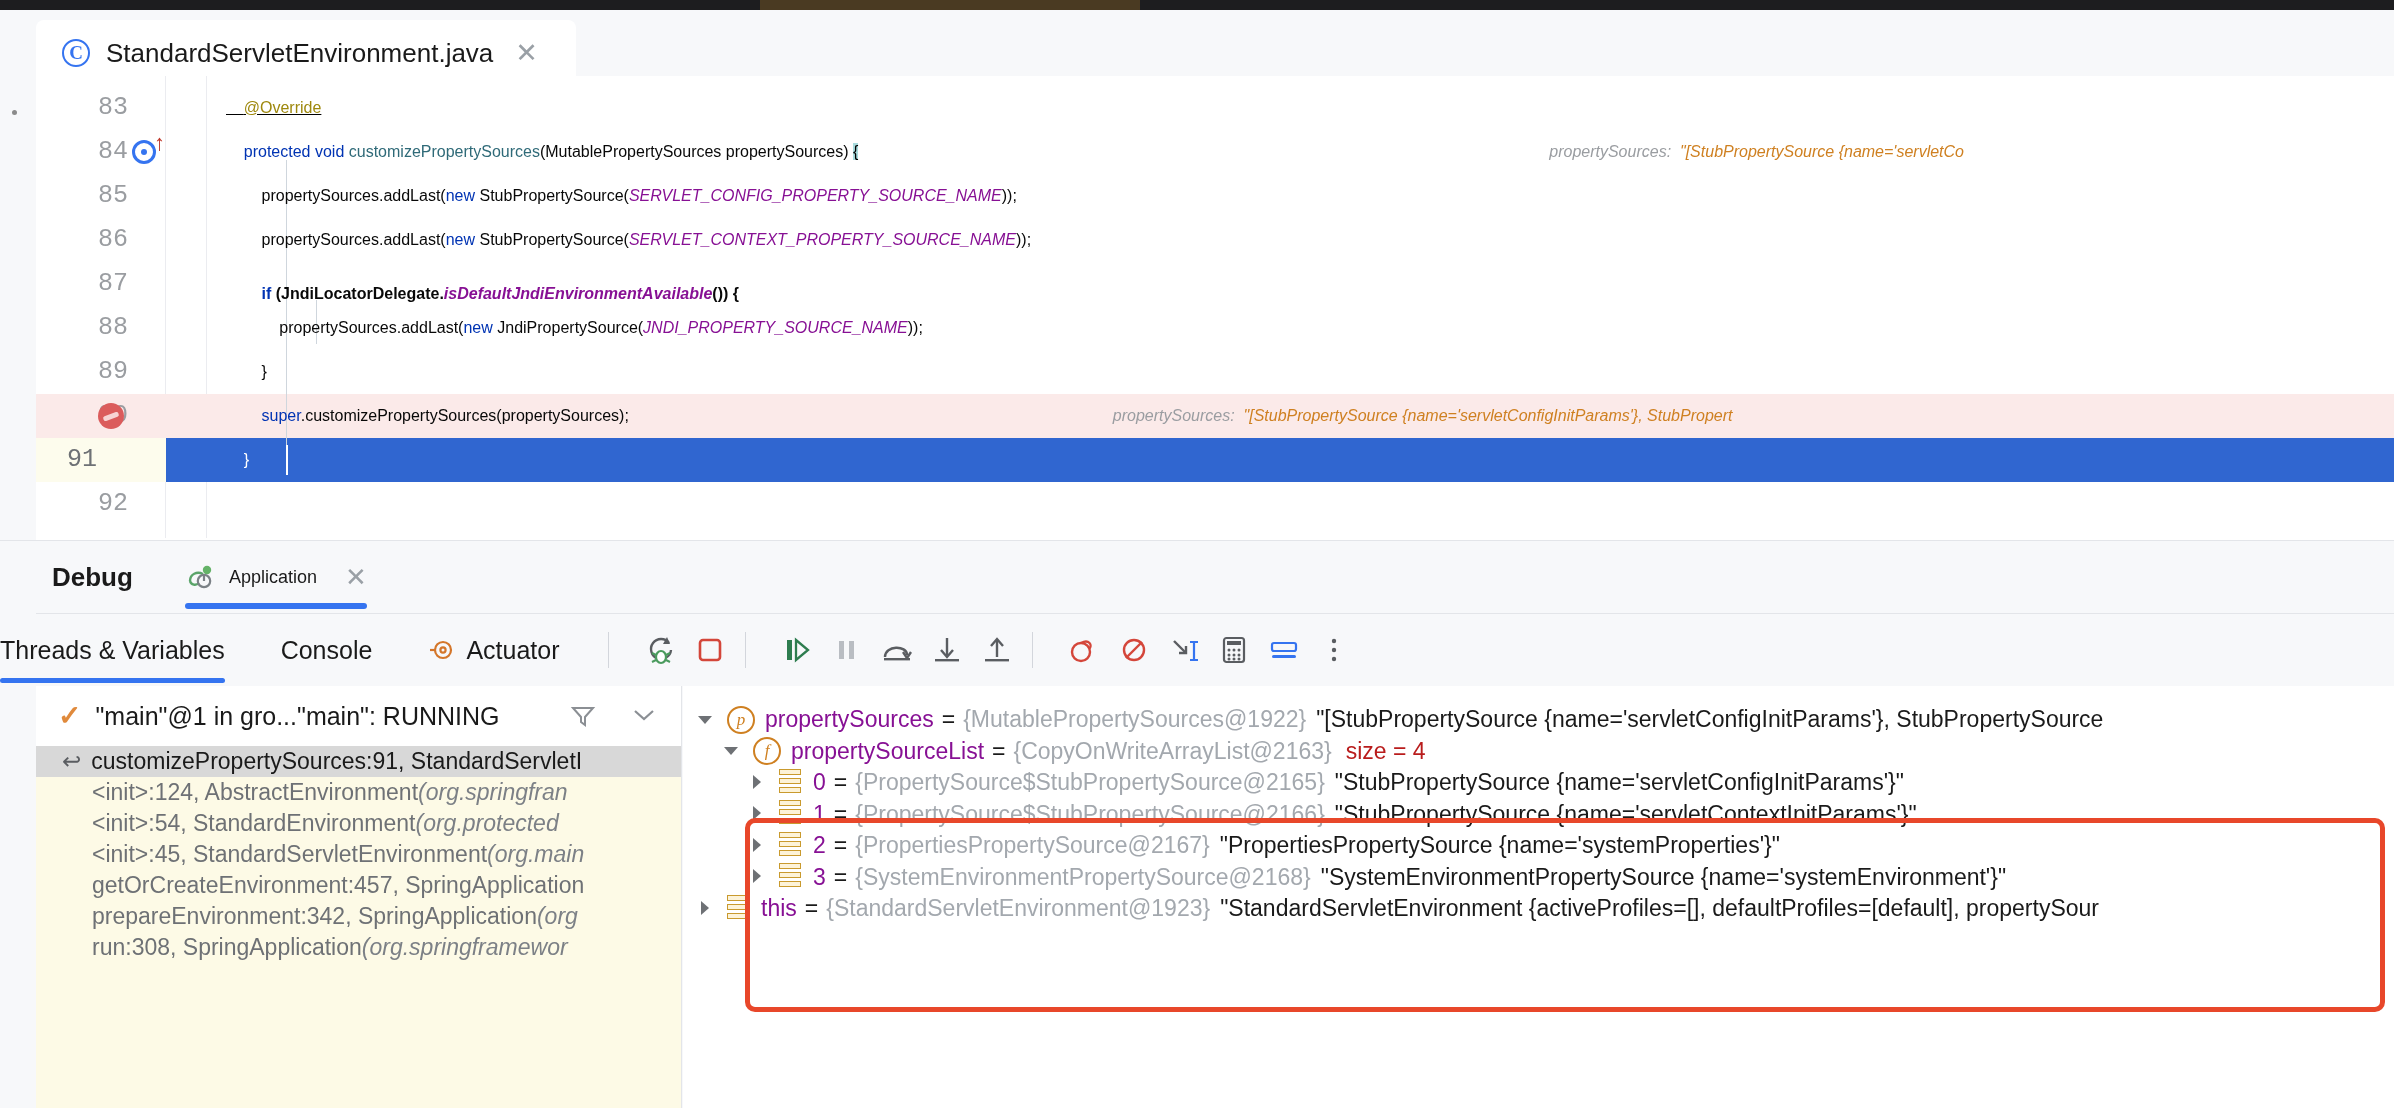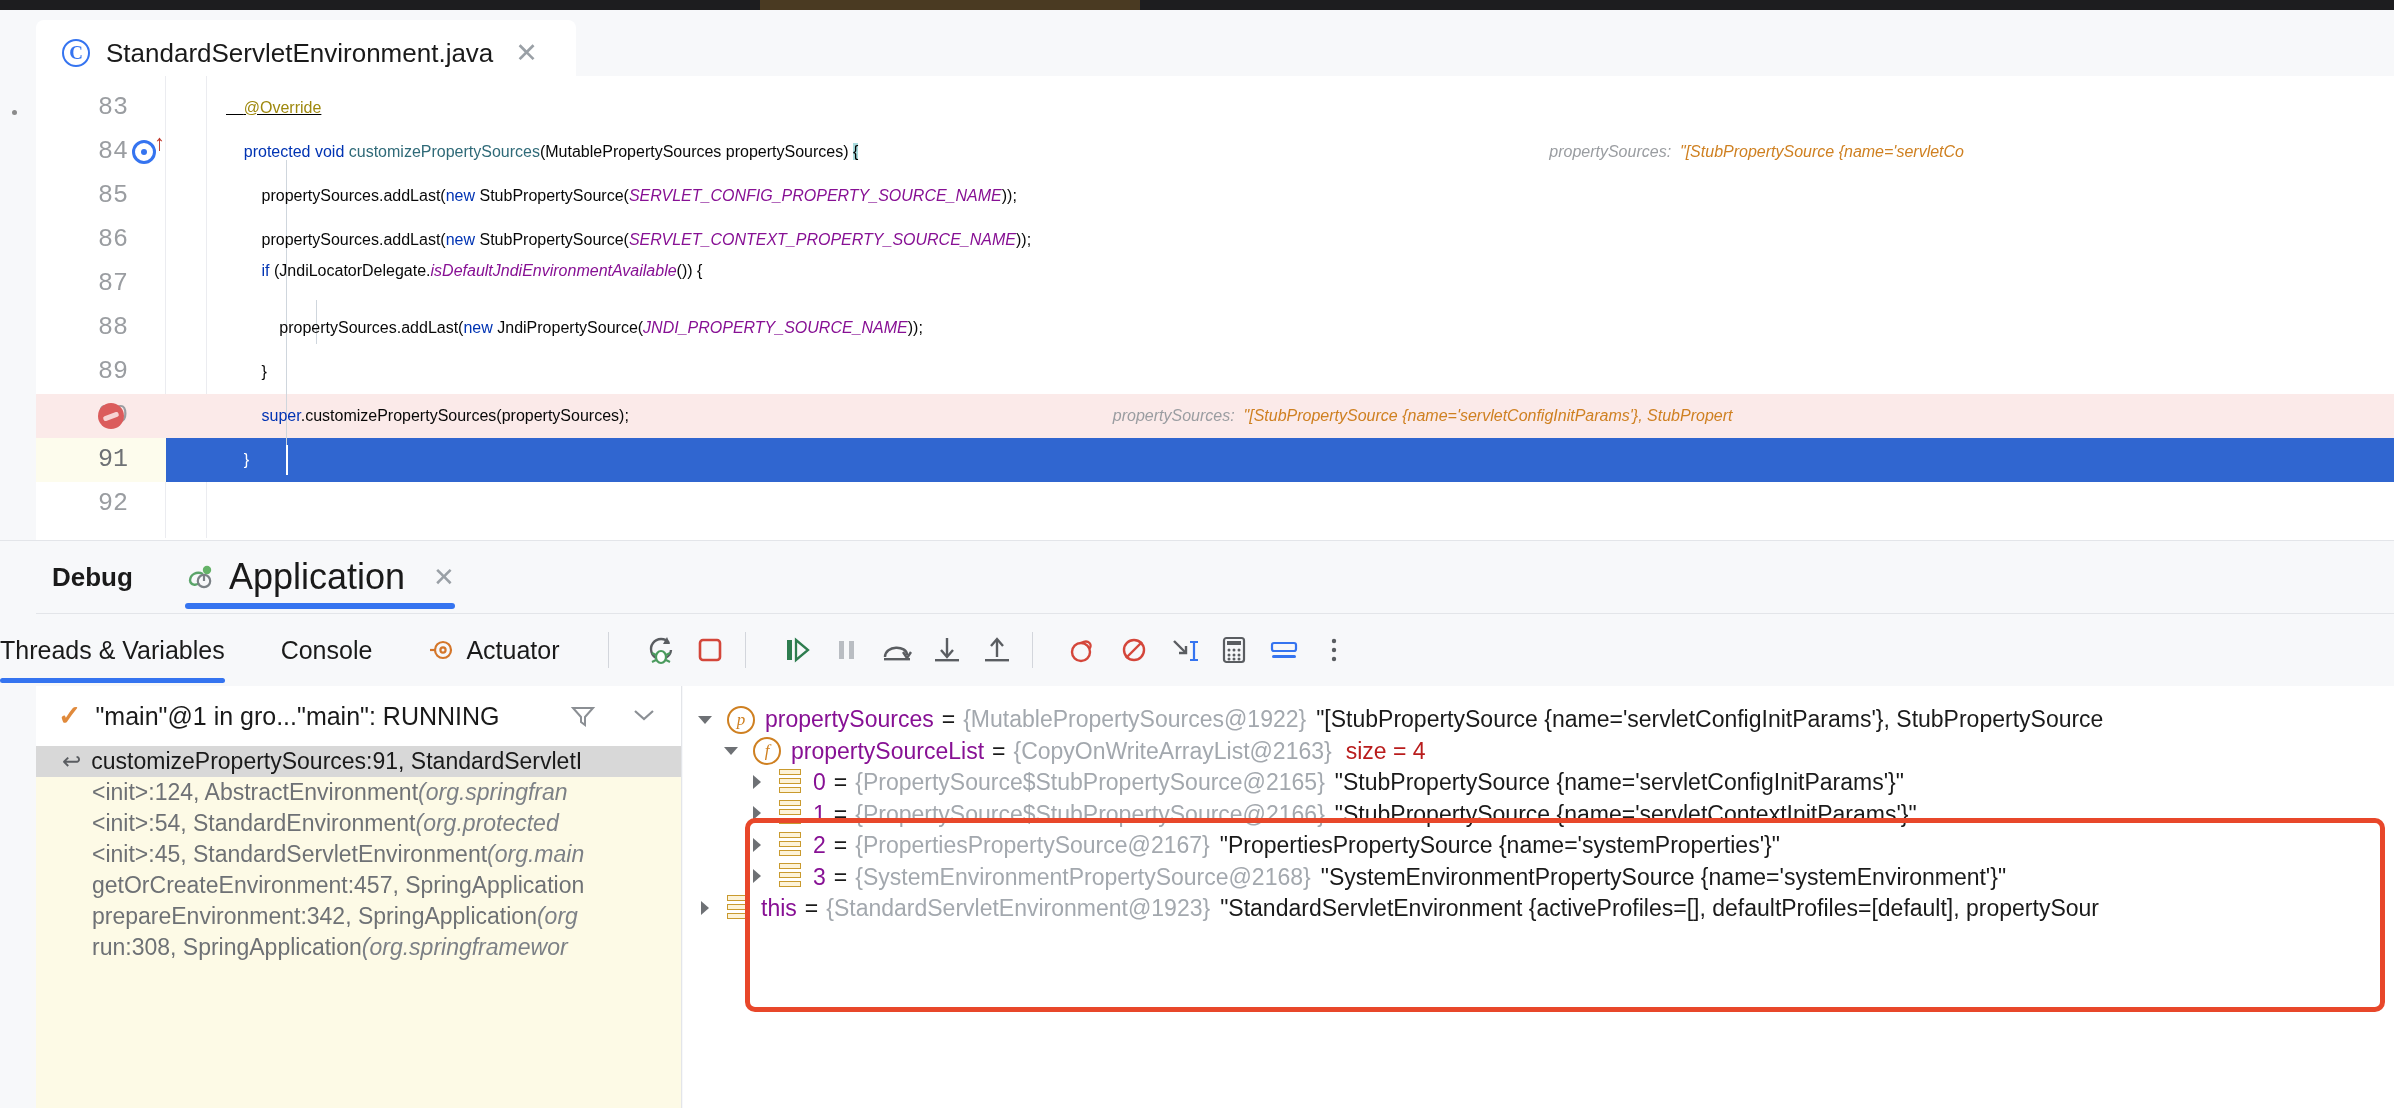--- a/index.html
+++ b/index.html
@@ -216,21 +216,21 @@
     position: relative;
     height: 72px;
   }
   .run-icon {
     position: relative;
     width: 30px; height: 30px;
     flex: none;
   }
   .dw-runlabel {
     margin-left: 14px;
-    font-size: 36px;
+    font-size: 18px;
     color: #1a1a1a;
   }
   .dw-runclose {
     margin-left: 28px;
     font-size: 26px;
     color: #9aa0a6;
   }
   .runtab-underline {
     position: absolute; left: 0; bottom: 4px;
     width: 100%; height: 6px;
@@ -441,30 +441,30 @@
       <div class="lnum" style="top: 54px; left: 0px;">84</div>
       <div class="ovr-icon" style="top: 64px;"></div>
       <div class="ovr-arrow" style="top: 56px;">↑</div>
       <div class="ctext" style="top: 54px;"><span class="ident">    </span><span class="kw">protected</span><span class="ident"> </span><span class="kw">void</span><span class="ident"> </span><span class="method">customizePropertySources</span><span class="ident">(MutablePropertySources propertySources) </span><span class="brace-hl">{</span></div>
       <div class="ctext" style="top: 54px; left: 1513.25px;"><span class="hint">propertySources:  </span><span class="hintstr">"[StubPropertySource {name='servletCo</span></div>
       <div class="lnum" style="top: 98px; left: 0px;">85</div>
       <div class="ctext" style="top: 98px;"><span class="ident">        propertySources.addLast(</span><span class="kw">new</span><span class="ident"> StubPropertySource(</span><span class="const">SERVLET_CONFIG_PROPERTY_SOURCE_NAME</span><span class="ident">));</span></div>
       <div class="lnum" style="top: 142px; left: 0px;">86</div>
       <div class="ctext" style="top: 142px;"><span class="ident">        propertySources.addLast(</span><span class="kw">new</span><span class="ident"> StubPropertySource(</span><span class="const">SERVLET_CONTEXT_PROPERTY_SOURCE_NAME</span><span class="ident">));</span></div>
       <div class="lnum" style="top: 186px; left: 0px;">87</div>
-      <div class="ctext" style="top: 173px;"><span class="ident">        </span><span class="kw">if</span><span class="ident"> (JndiLocatorDelegate.</span><span class="const">isDefaultJndiEnvironmentAvailable</span><span class="ident">()) {</span></div>
+      <div class="ctext" style="top: 196px; font-weight: bold;"><span class="ident">        </span><span class="kw">if</span><span class="ident"> (JndiLocatorDelegate.</span><span class="const">isDefaultJndiEnvironmentAvailable</span><span class="ident">()) {</span></div>
       <div class="lnum" style="top: 230px; left: 0px;">88</div>
       <div class="ctext" style="top: 230px;"><span class="ident">            propertySources.addLast(</span><span class="kw">new</span><span class="ident"> JndiPropertySource(</span><span class="const">JNDI_PROPERTY_SOURCE_NAME</span><span class="ident">));</span></div>
       <div class="lnum" style="top: 274px; left: 0px;">89</div>
       <div class="ctext" style="top: 274px;"><span class="ident">        }</span></div>
       <div class="lnum" style="top: 318px; left: 0px;">90</div>
       <div class="bp-dot" style="top: 327px;"></div>
       <div class="ctext" style="top: 318px;"><span class="ident">        </span><span class="kw">super</span><span class="ident">.customizePropertySources(propertySources);</span></div>
       <div class="ctext" style="top: 318px; left: 1076.8px;"><span class="hint">propertySources:  </span><span class="hintstr">"[StubPropertySource {name='servletConfigInitParams'}, StubPropert</span></div>
-      <div class="lnum" style="top: 362px; left: 0px; color: rgb(110, 113, 117);">91</div>
+      <div class="lnum" style="top: 362px; left: 0px; color: rgb(110, 113, 117); text-align: center;">91</div>
       <div class="ctext" style="top: 362px; color: rgb(255, 255, 255);"><span class="ident" style="color: rgb(255, 255, 255);">    }</span></div>
       <div class="lnum" style="top: 406px; left: 0px;">92</div>
       <div class="ctext" style="top: 406px;"><span class="ident"></span></div>
       <div class="caret-line" style="left: 250px; top: 369px; background: rgb(255, 255, 255);"></div>
     </div>
 
 </div>
 
 <div class="debugwin">
 

